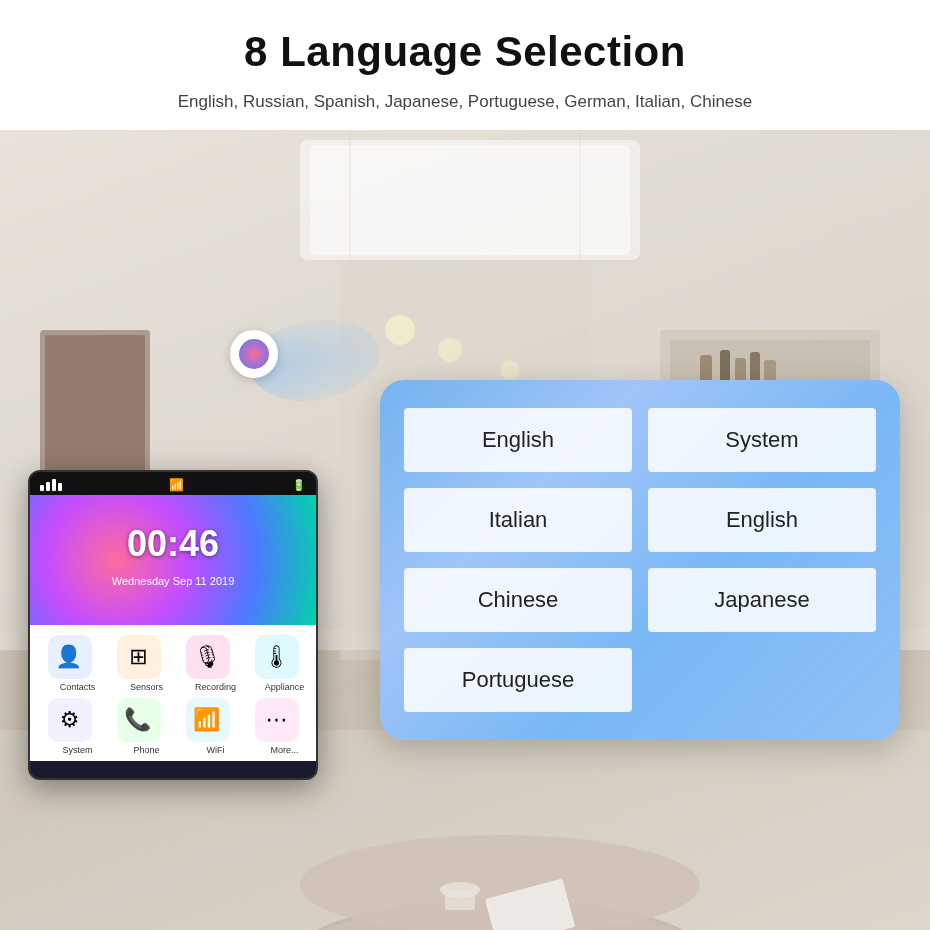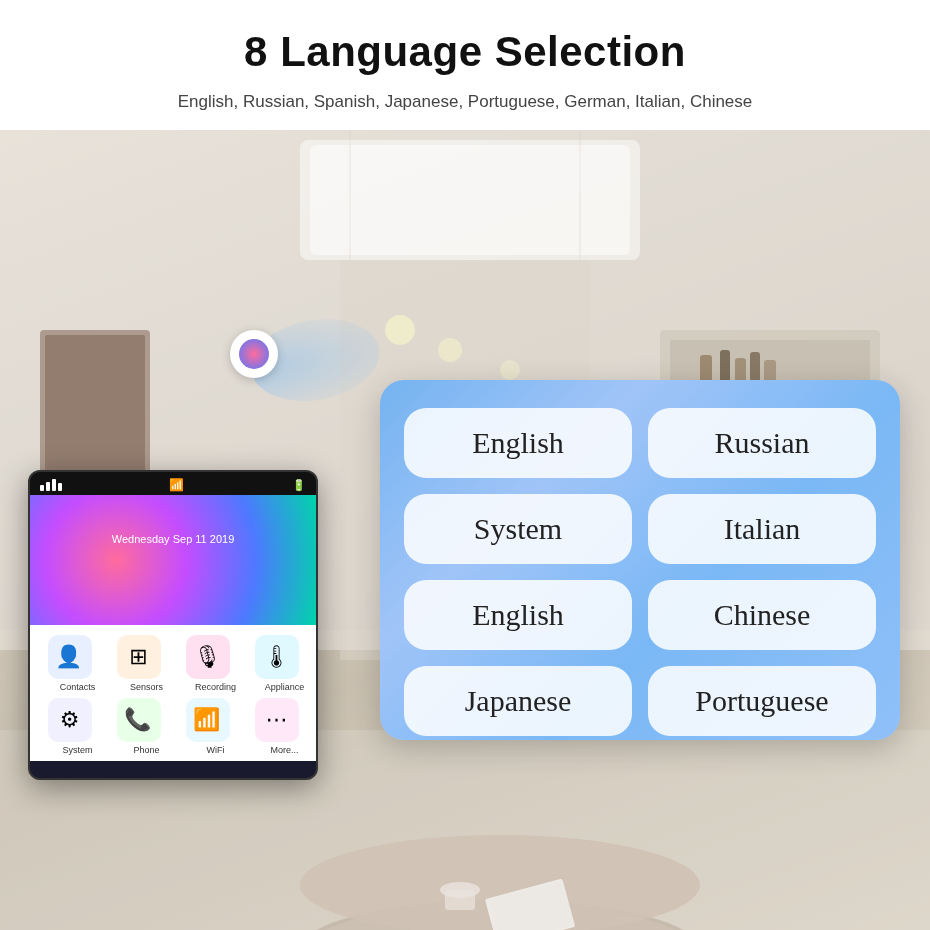--- a/index.html
+++ b/index.html
@@ -190,29 +190,28 @@
       display: grid;
       grid-template-columns: 1fr 1fr;
       gap: 16px;
       z-index: 20;
       box-shadow: 0 8px 30px rgba(0,0,0,0.2);
     }
 
     .lang-btn {
       background: rgba(255,255,255,0.85);
       border: none;
-      border-radius: 22px;
-      font-size: 30px;
+      border-radius: 4px;
+      font-size: 22px;
       font-weight: 500;
       color: #222;
       cursor: pointer;
       padding: 18px 10px;
       text-align: center;
       transition: background 0.2s;
-      font-family: Liberation Serif, serif;
     }
 
     
     .wall-device {
       position: absolute;
       left: 230px;
       top: 200px;
       width: 48px;
       height: 48px;
       background: #fff;
@@ -319,20 +318,21 @@
             <div class="bar" style="height:12px;"></div>
             <div class="bar" style="height:8px;"></div>
           </div>
           <span class="wifi-icon-phone">📶</span>
           <span class="battery-phone">🔋</span>
         </div>
 
         <div style="position:relative;">
           <div class="phone-colorful-bg"></div>
           <div class="phone-time-overlay">
+            <div class="phone-time">00:46</div>
             <div class="phone-date">Wednesday    Sep 11 2019</div>
           </div>
         </div>
 
         <div class="phone-apps-grid" id="apps-grid">
         <div class="app-item">
               <div class="app-icon app-contacts">👤</div>
               <div class="app-label">Contacts</div>
             </div>
             <div class="app-item">
@@ -362,21 +362,20 @@
             <div class="app-item">
               <div class="app-icon app-more">⋯</div>
               <div class="app-label">More...</div>
             </div>
           </div>
       </div>
     </div>
 
     <div class="lang-panel" id="lang-panel">
     <button class="lang-btn">English</button>
-        <button class="lang-btn">Russian</button>
         <button class="lang-btn">System</button>
         <button class="lang-btn">Italian</button>
         <button class="lang-btn">English</button>
         <button class="lang-btn">Chinese</button>
         <button class="lang-btn">Japanese</button>
         <button class="lang-btn">Portuguese</button>
       </div>
 
   </div>
 

